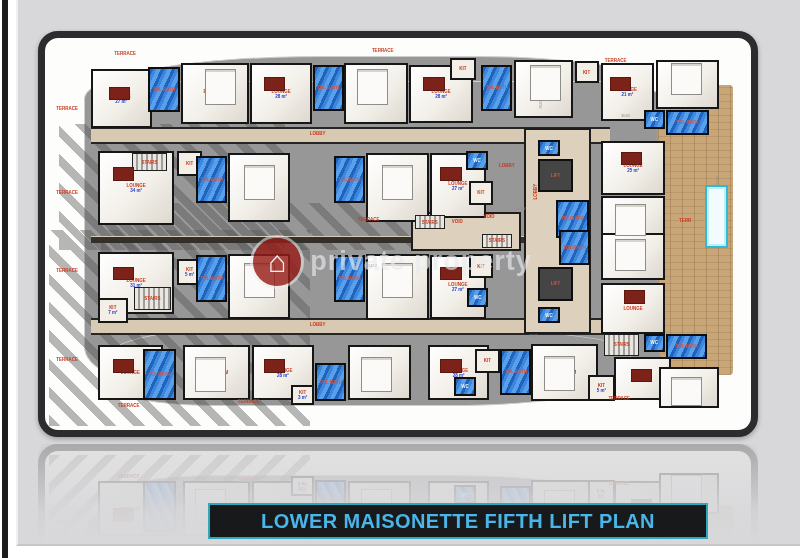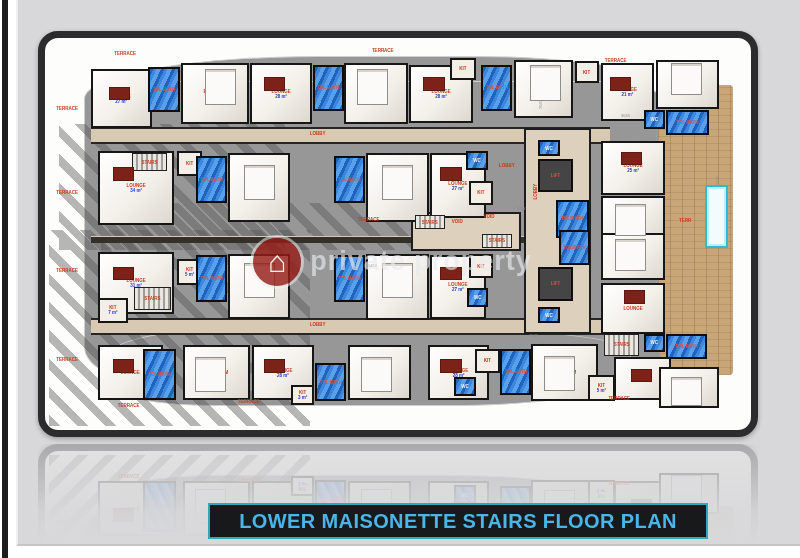--- a/index.html
+++ b/index.html
@@ -439,14 +439,14 @@
           <div class="el label" style="left: 79.8%; top: 91.4%;">TERRACE</div>
           <div class="el dim" style="left: 68.6%; top: 75.2%;">7045</div>
         </div>
 
 </div>
     </div>
   <div class="refl-fade"></div>
 </div>
 
 <div class="title-bar">
-  <span>LOWER MAISONETTE STAIRS FLOOR PLAN</span>
+  <span>LOWER MAISONETTE FIFTH LIFT PLAN</span>
 </div>
 
 </body></html>

